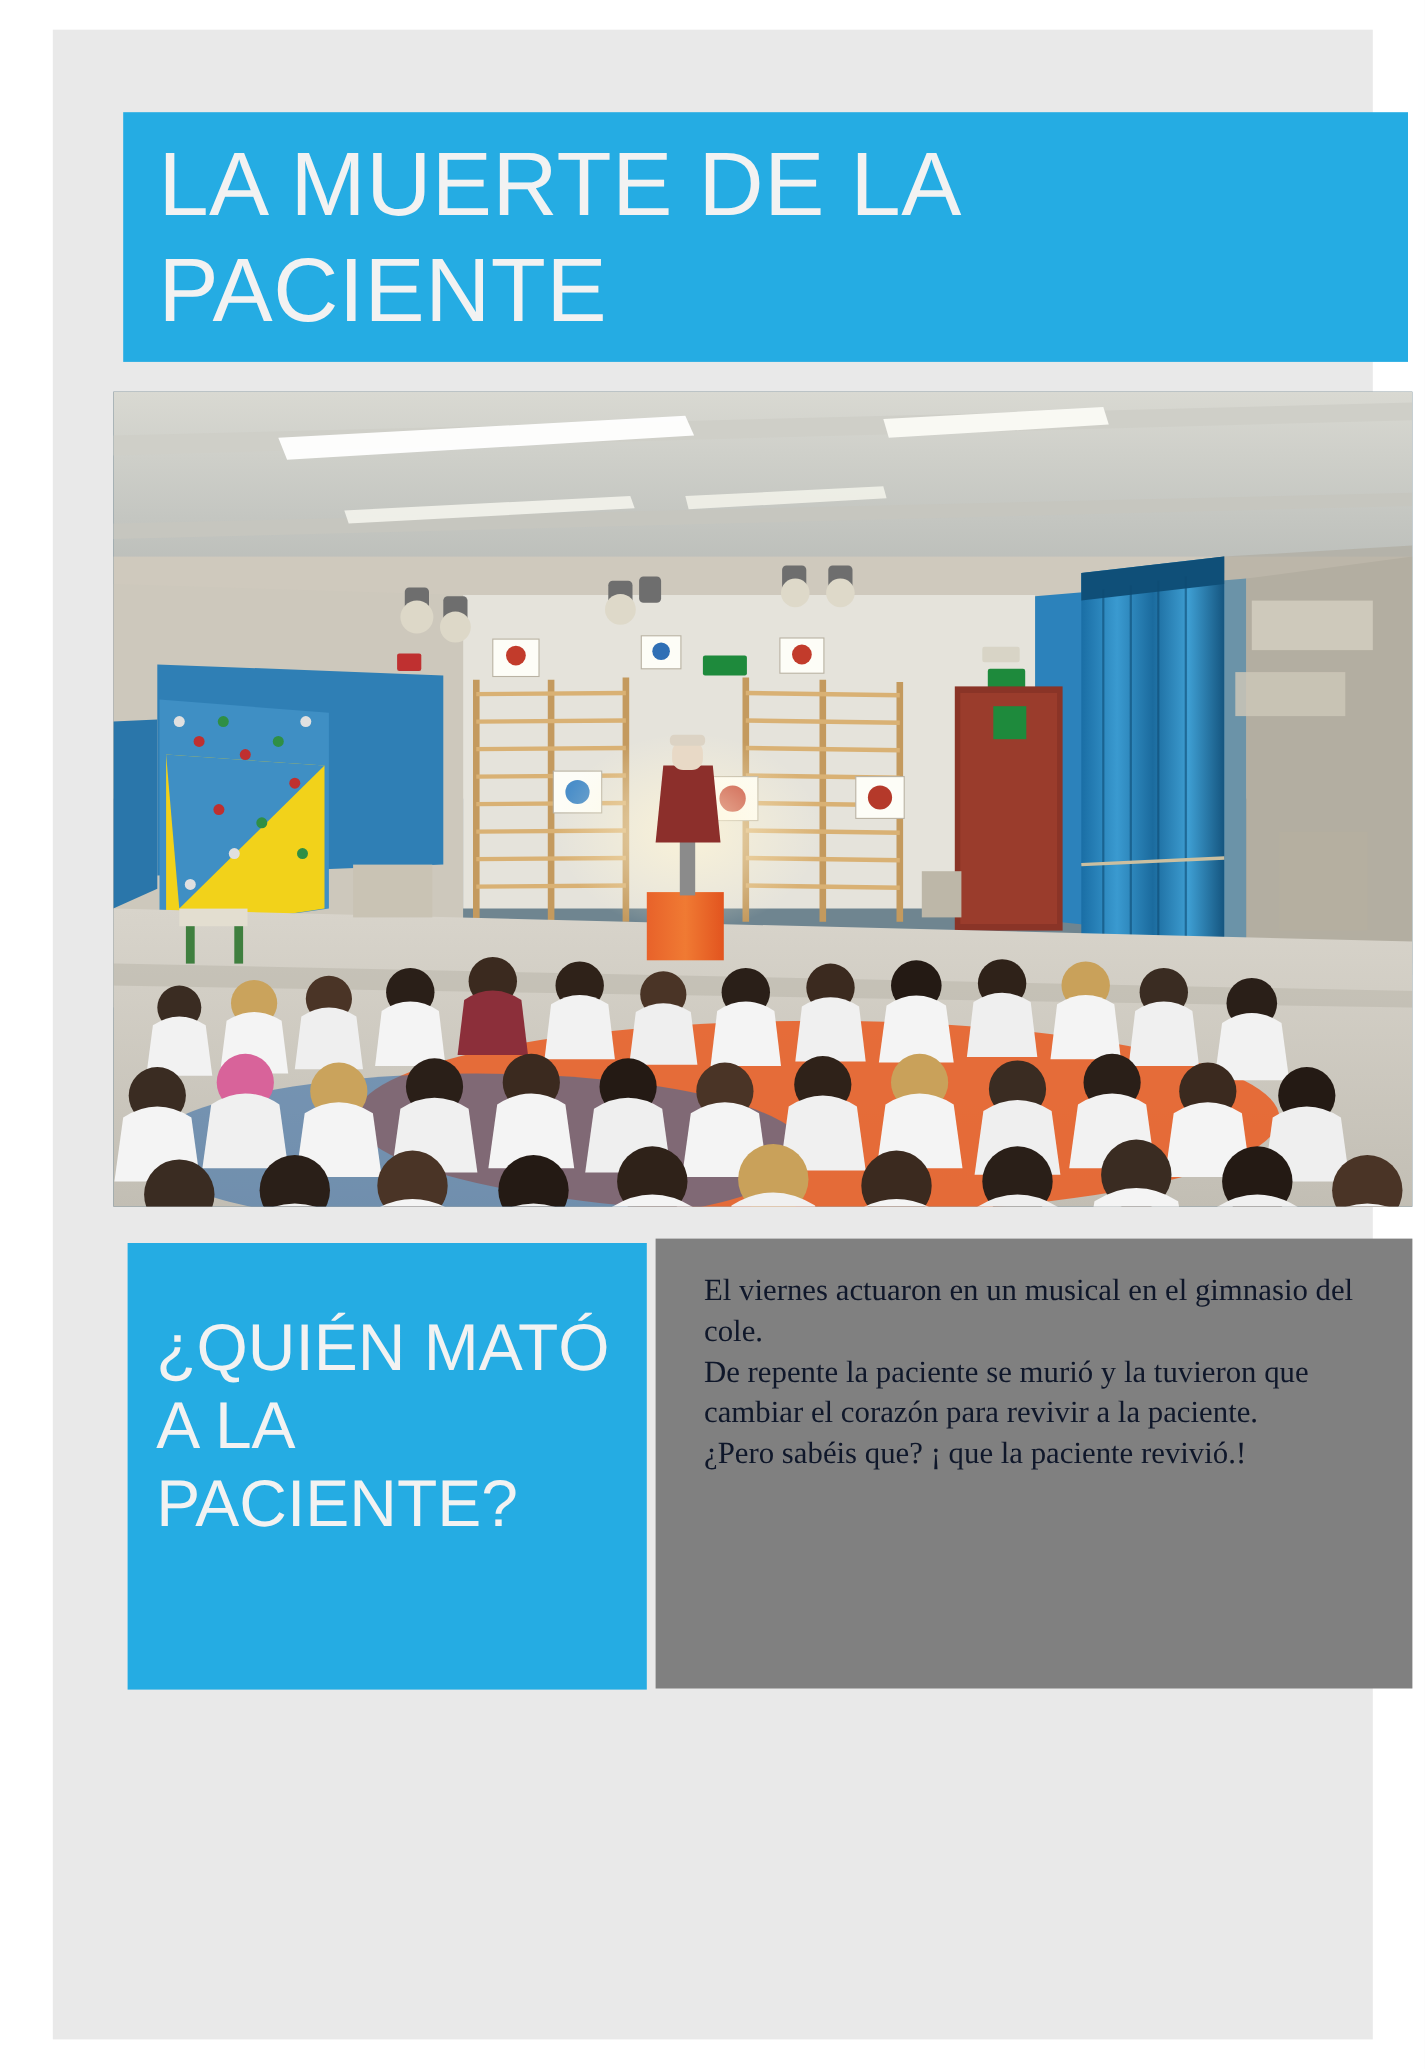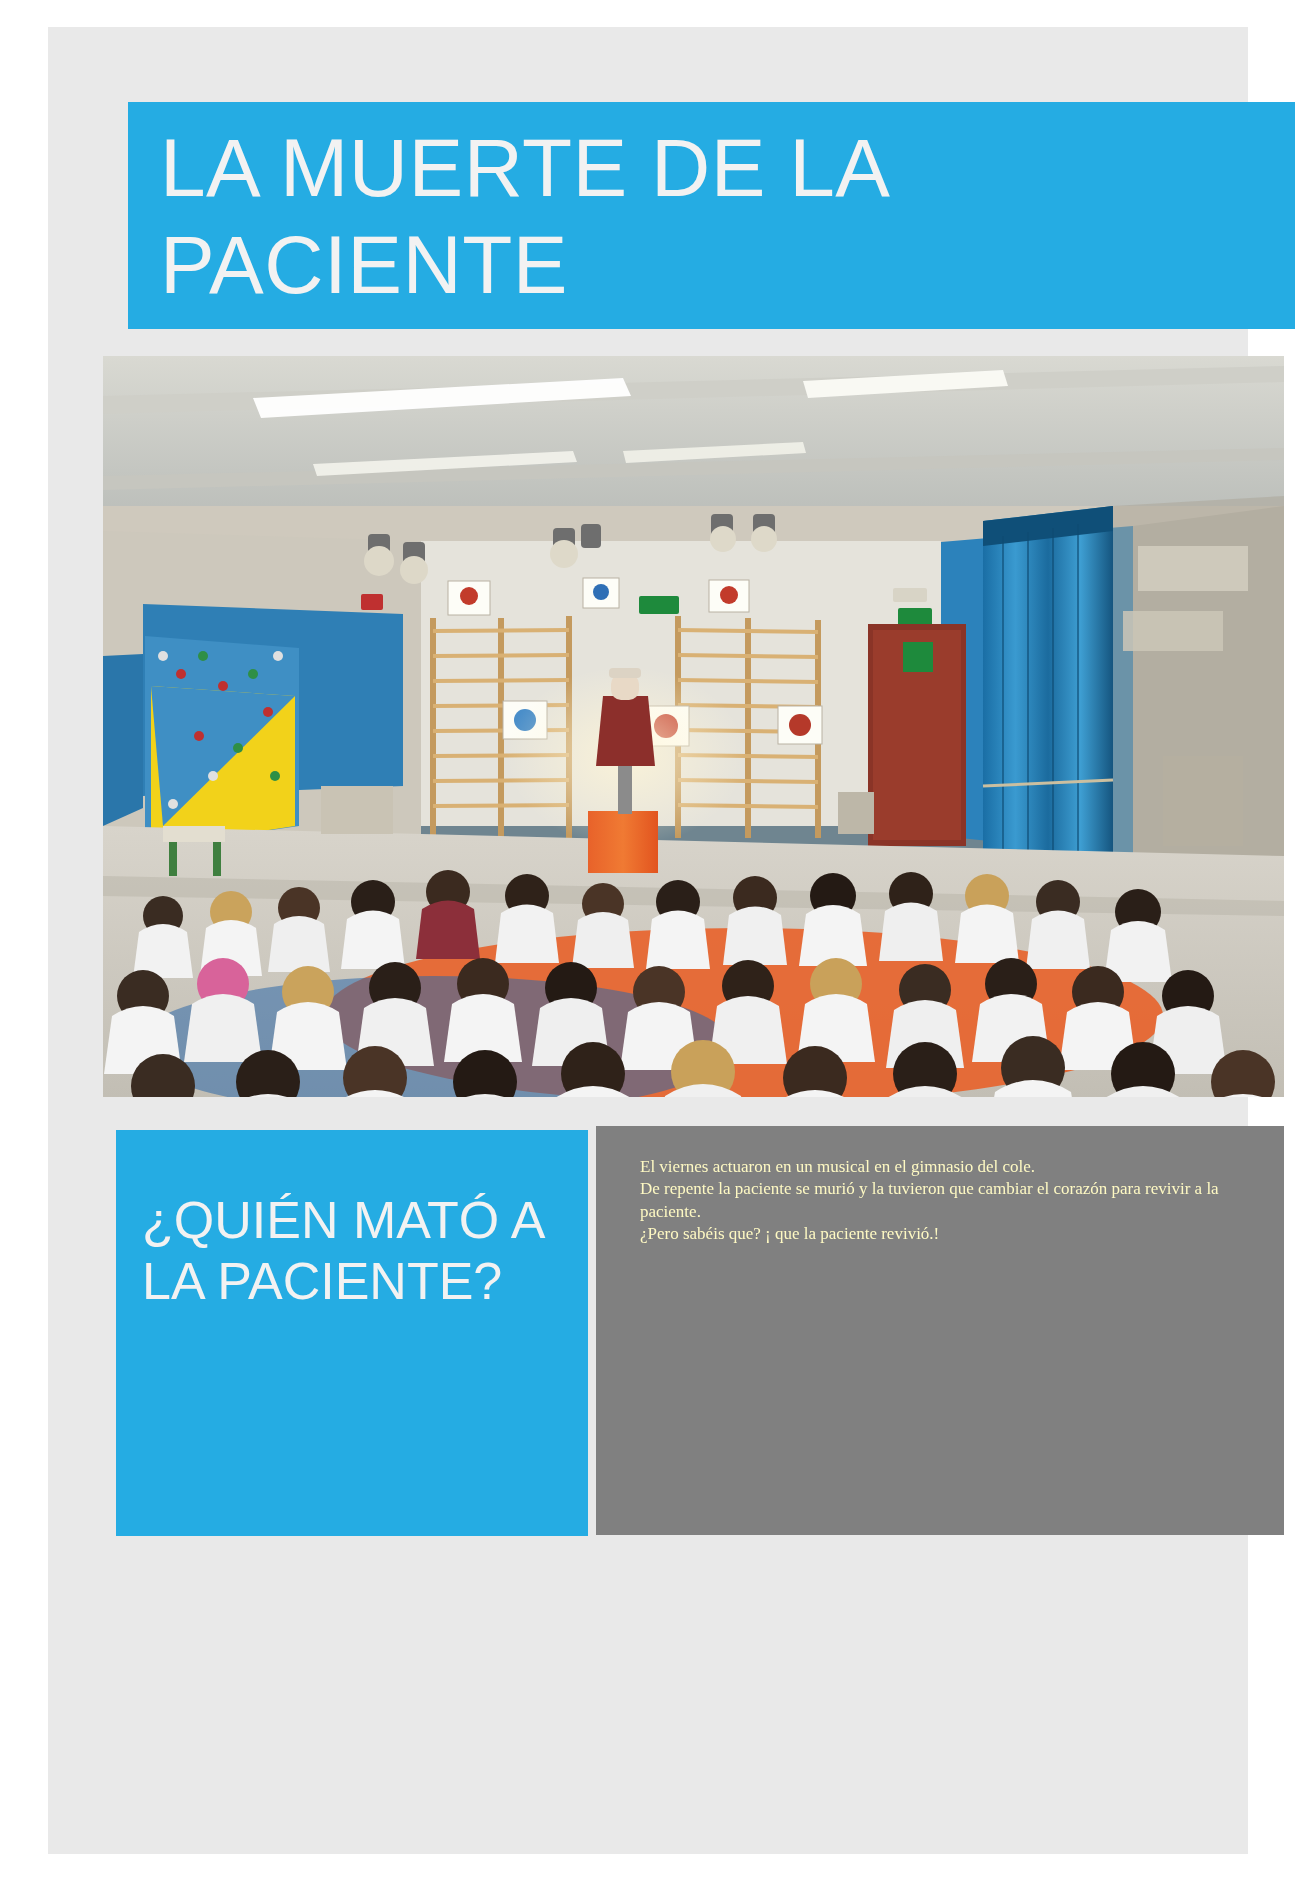--- a/index.html
+++ b/index.html
@@ -25,21 +25,21 @@
     position: absolute;
     left: 48px;
     top: 27px;
     width: 1200px;
     height: 1827px;
     background: #e9e9e9;
   }
   
   .title-band {
     position: absolute;
-    left: 80px;
+    left: 64px;
     top: 75px;
     width: 1168px;
     height: 227px;
     background: #25ace3;
     box-sizing: border-box;
     padding: 18px 32px 0 32px;
   }
   .title-text {
     color: #f2f2f2;
     font-size: 82px;
@@ -66,40 +66,40 @@
     left: 68px;
     top: 1103px;
     width: 472px;
     height: 406px;
     background: #25ace3;
     box-sizing: border-box;
     padding: 60px 26px 0 26px;
   }
   .question-text {
     color: #f2f2f2;
-    font-size: 52px;
+    font-size: 60px;
     line-height: 1.18;
     font-weight: 400;
     white-space: pre-line;
   }
   
   .story-box {
     position: absolute;
     left: 548px;
     top: 1099px;
     width: 688px;
     height: 409px;
     background: #808080;
     box-sizing: border-box;
     padding: 30px 36px 0 44px;
   }
   .story-text {
-    color: #fef9c3;
+    color: #0f172a;
     font-family: "Liberation Serif", serif;
-    font-size: 17px;
+    font-size: 28px;
     line-height: 1.32;
     white-space: pre-line;
   }
   .story-credit {
     color: #ffffff;
     font-family: "Liberation Serif", serif;
     font-size: 25px;
     text-align: right;
     margin-top: 40px;
     padding-right: 18px;

